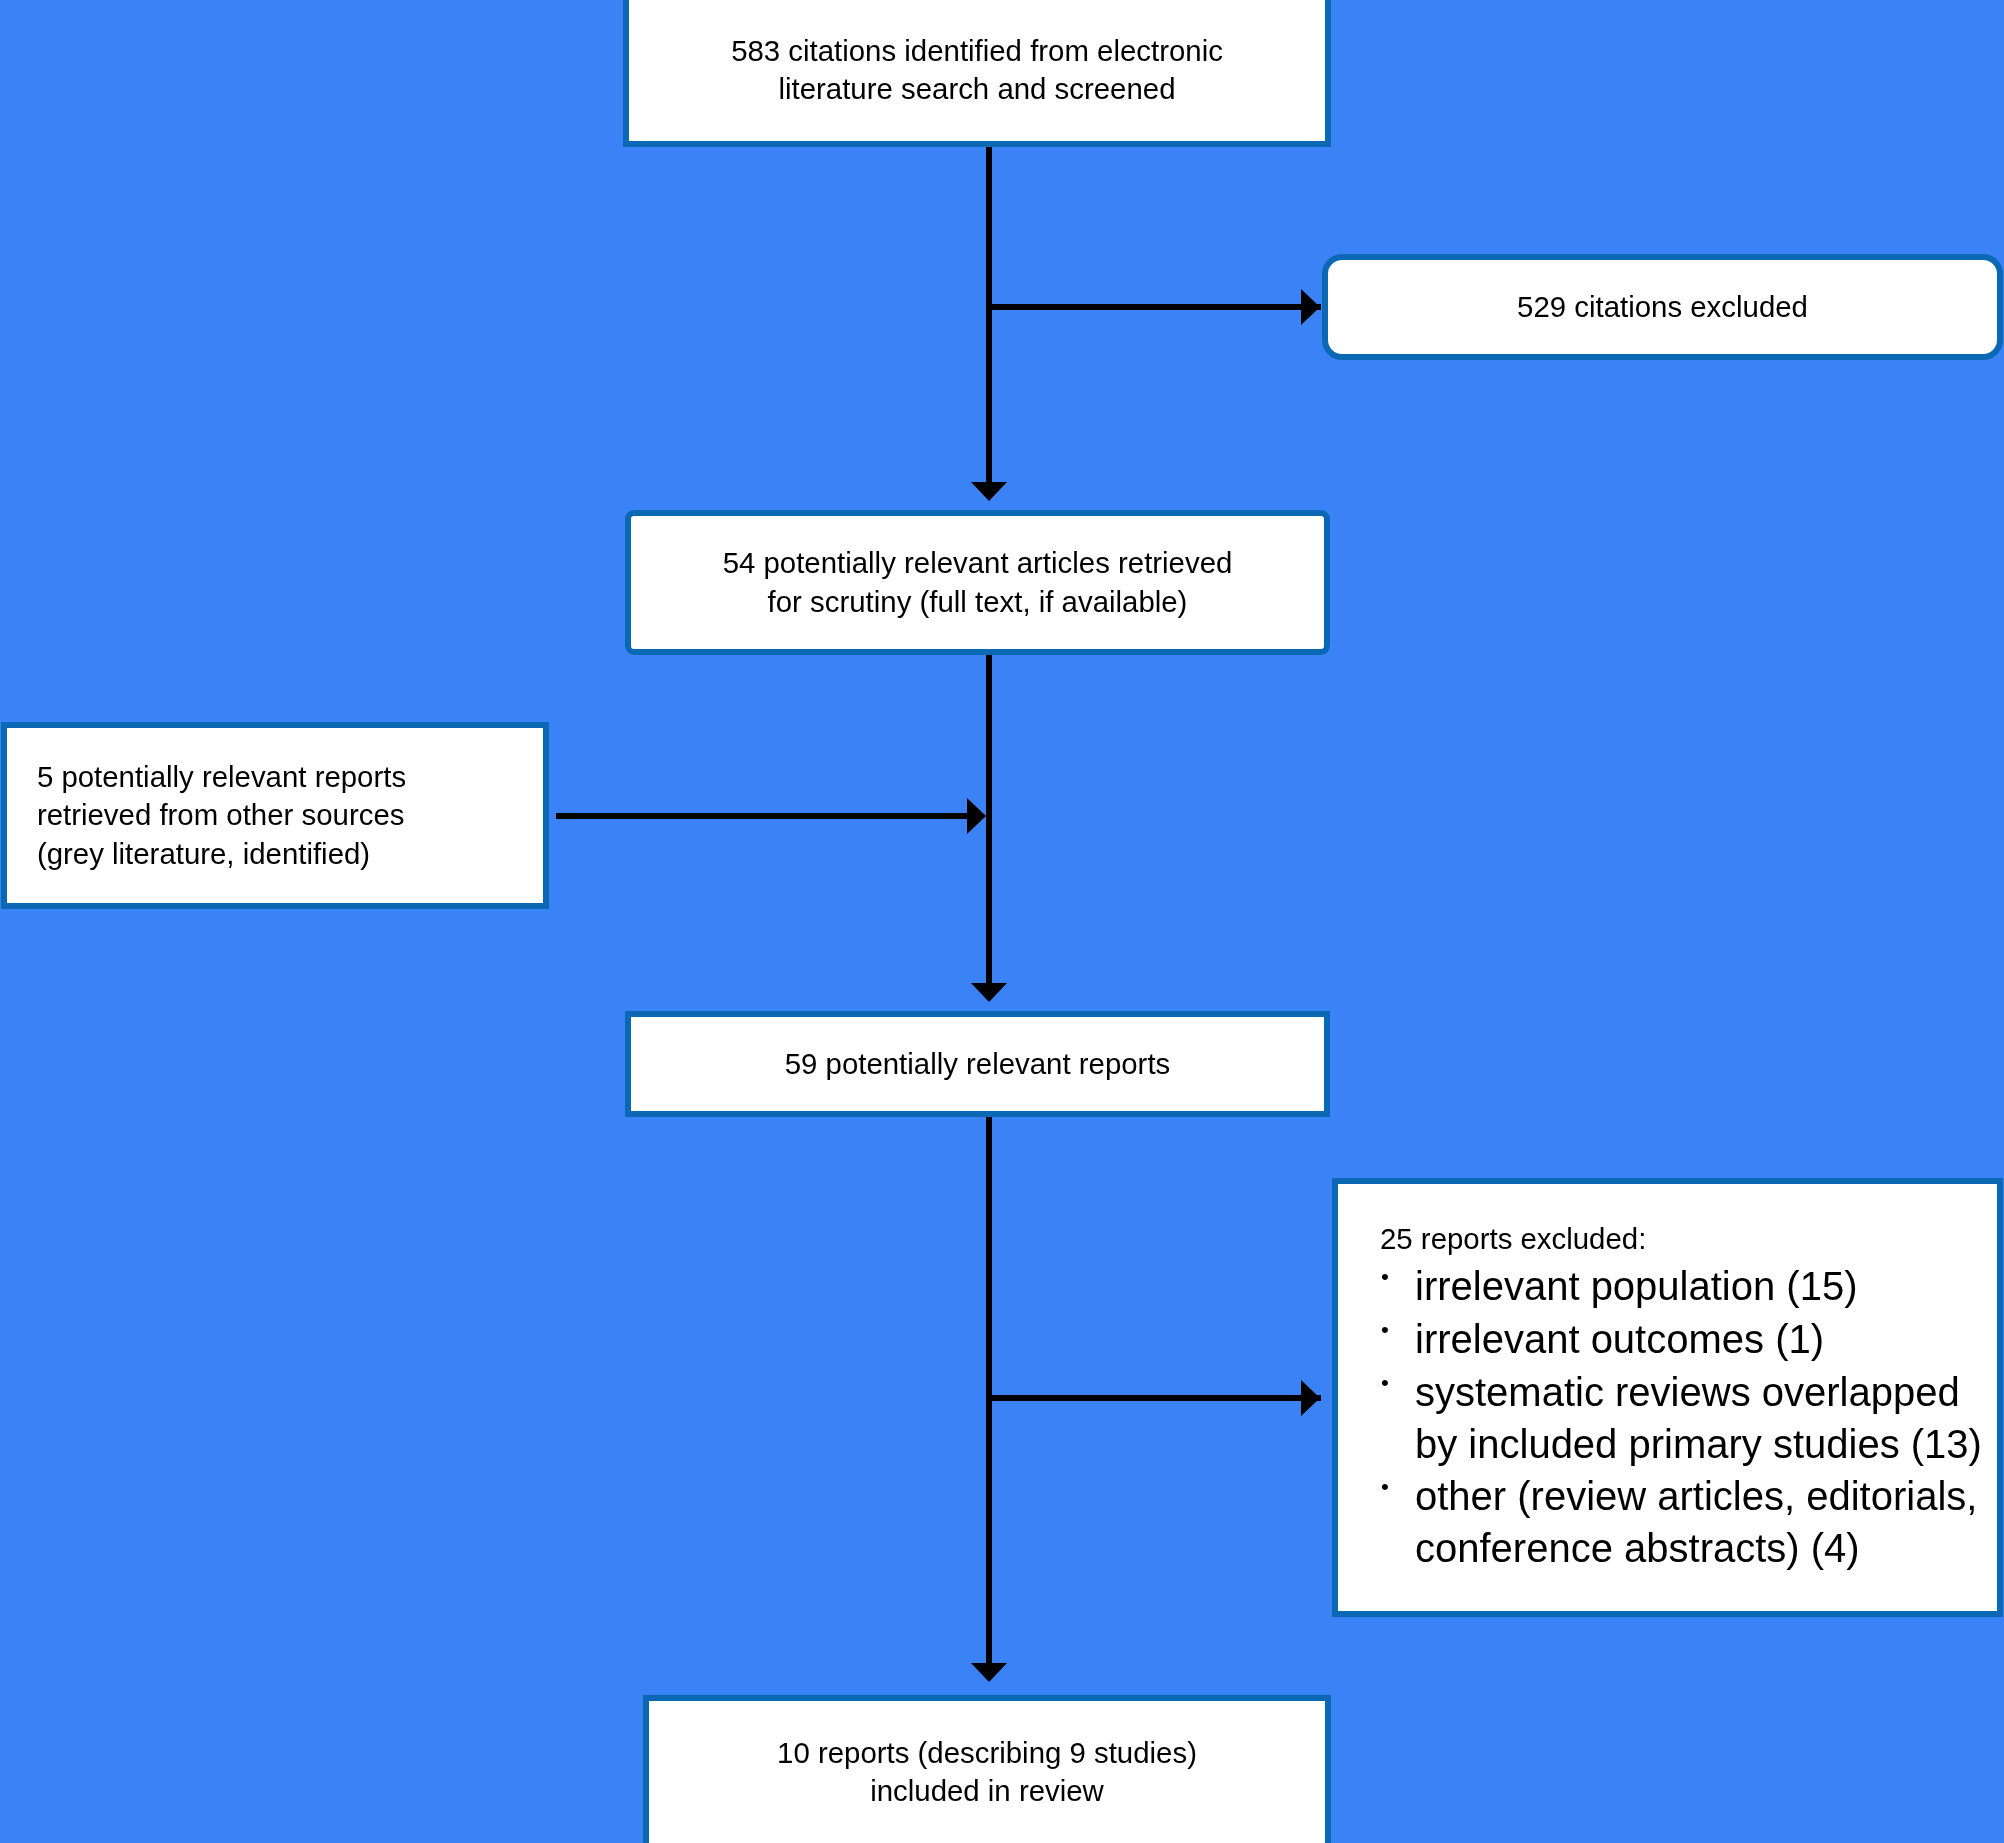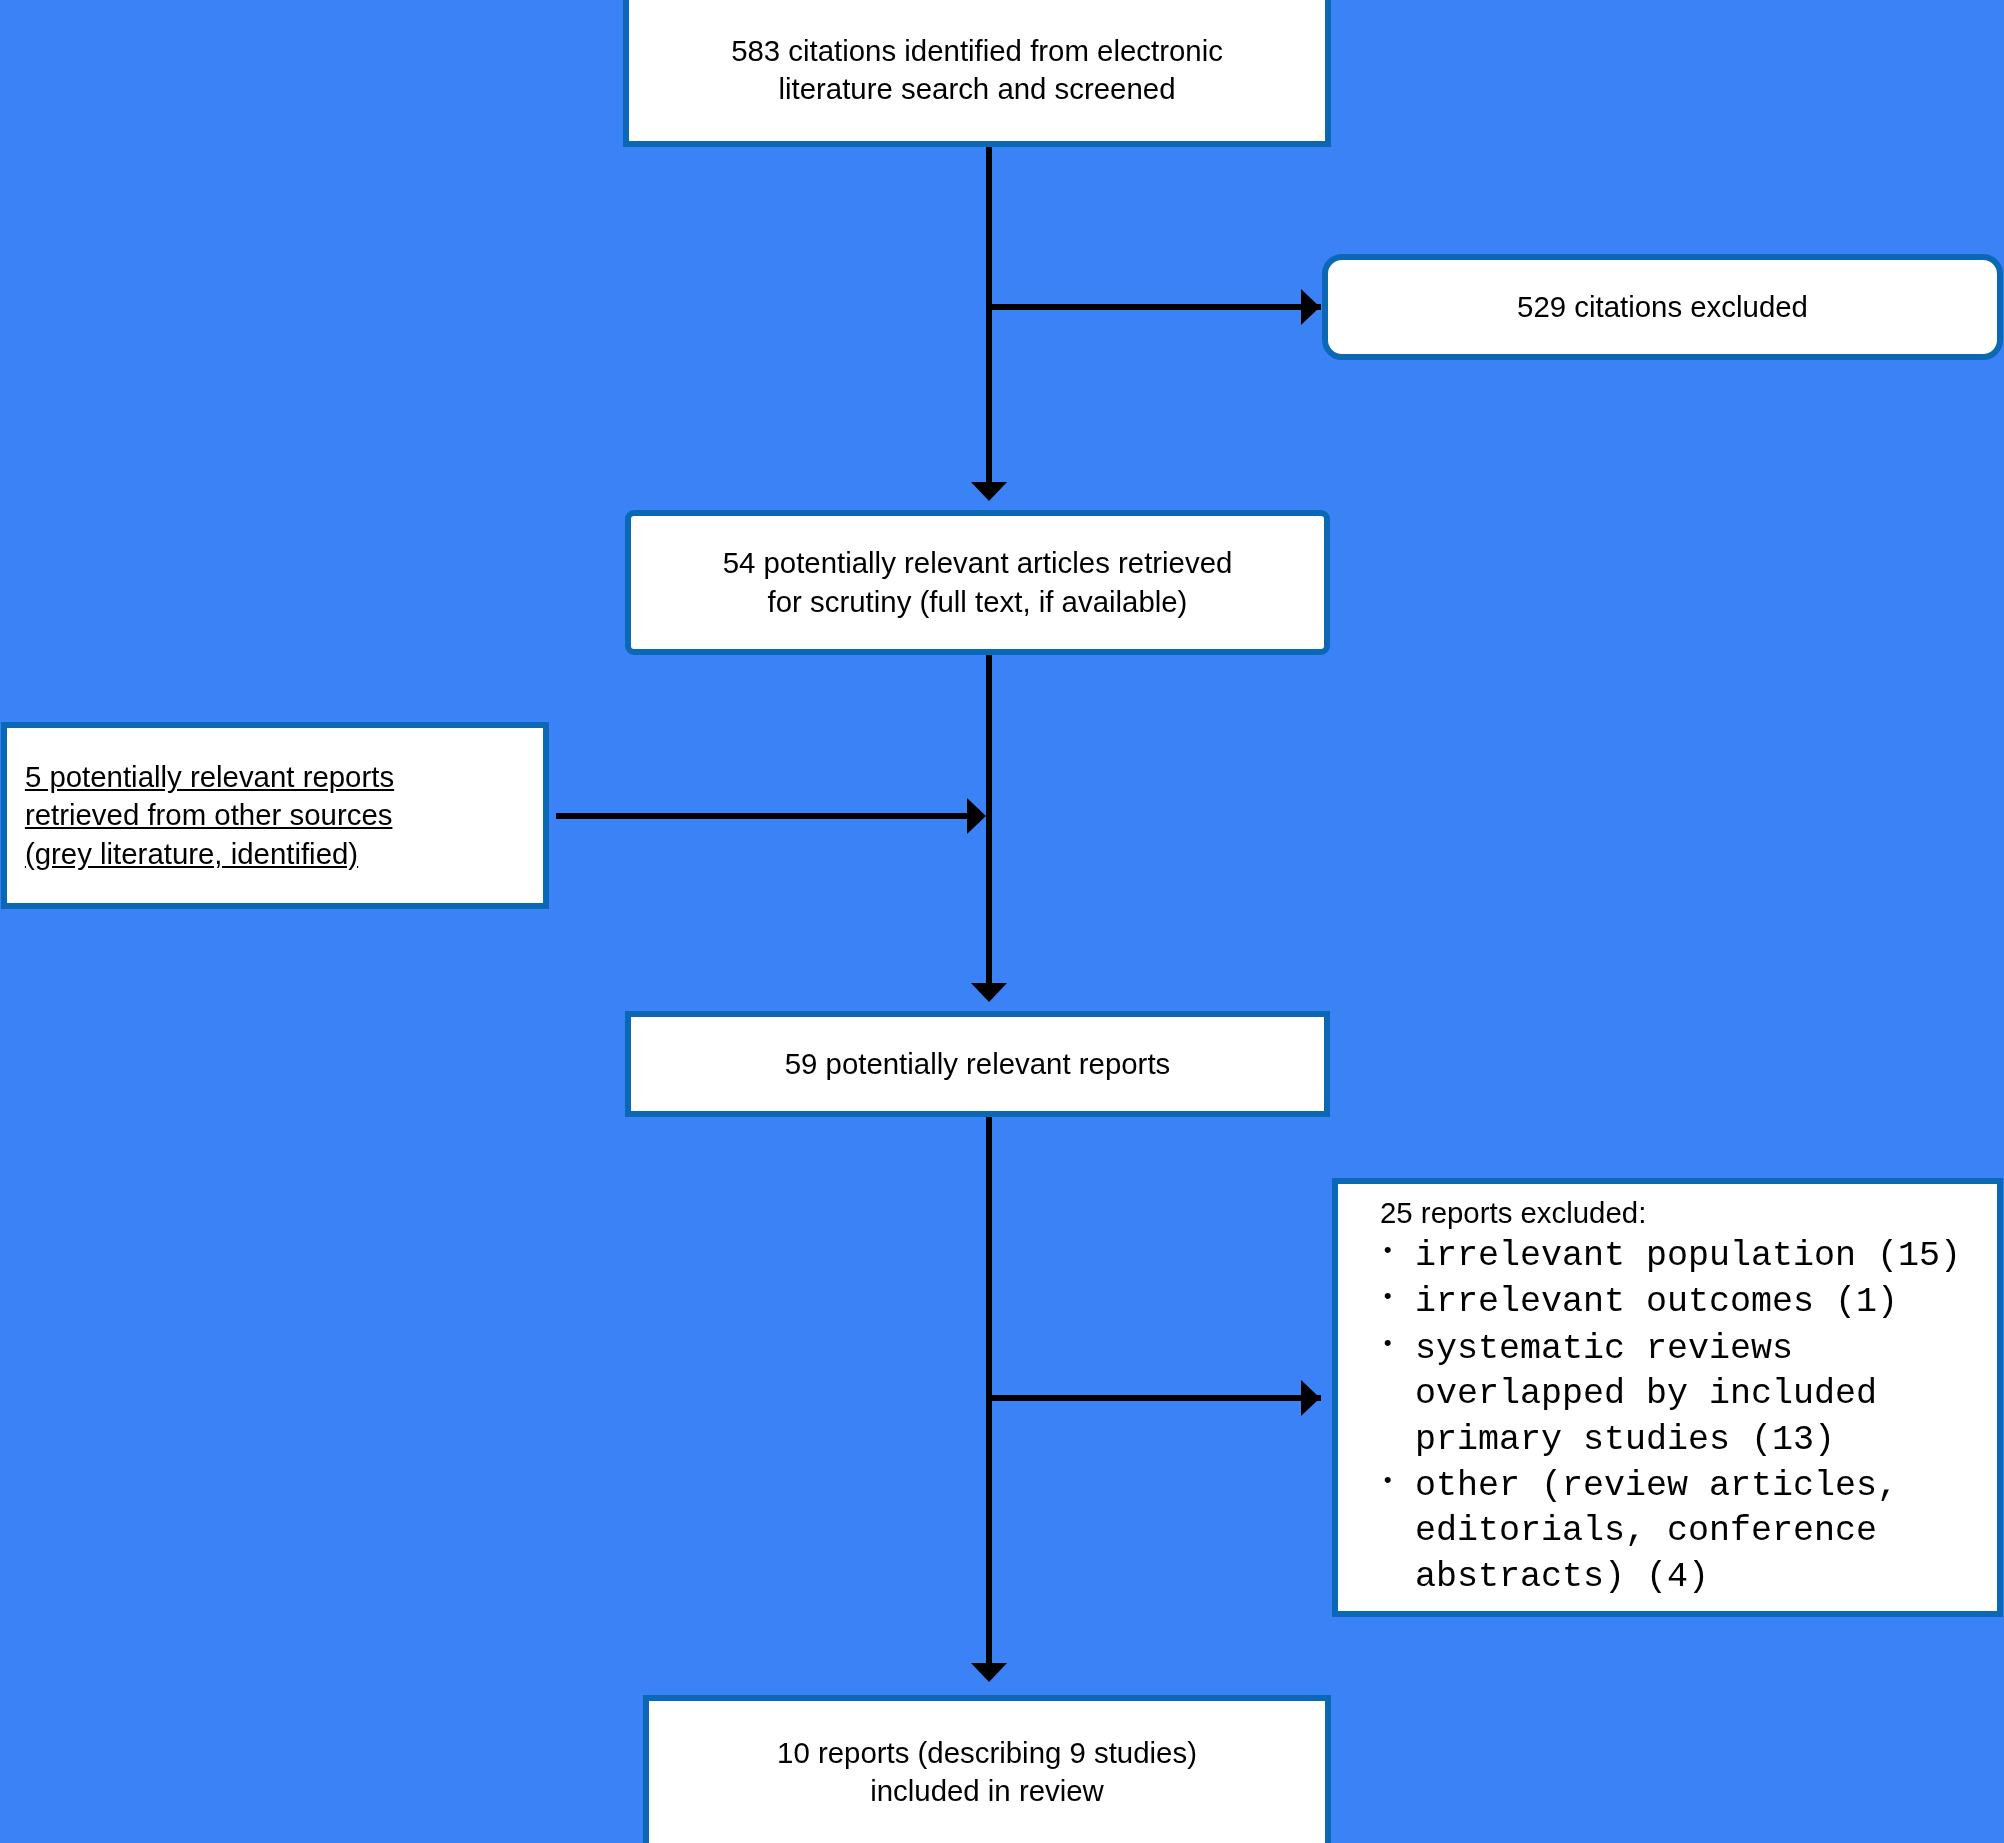--- a/index.html
+++ b/index.html
@@ -64,24 +64,23 @@
     margin-bottom: 1.9px;
   }
   .excl-list {
     list-style: none;
     margin: 0;
     padding: 0;
   }
   .excl-list li {
     position: relative;
     padding-left: 35px;
-    font-size: 35px;
+    font-size: 40px;
     line-height: 1.30;
     margin-bottom: 0.9px;
-    font-family: Liberation Mono, monospace;
   }
   .excl-list li::before {
     content: "\2022";
     position: absolute;
     left: 0.9px;
     top: 0;
     font-size: 22.4px;
     line-height: 1.55;
   }
 
@@ -150,21 +149,21 @@
   </div>
 
   <div class="box" id="box-retrieved">
     <div class="inner">
       <span>54 potentially relevant articles retrieved</span><br>
       <span>for scrutiny (full text, if available)</span>
     </div>
   </div>
 
   <div class="box left-align" id="box-other-src">
-    <div class="inner" style="padding-left:18px;text-decoration:underline;">
+    <div class="inner" style="padding-left:30px;">
       <span>5 potentially relevant reports</span><br>
       <span>retrieved from other sources</span><br>
       <span>(grey literature, identified)</span>
     </div>
   </div>
 
   <div class="box" id="box-reports59">
     <div class="inner">
       <span>59 potentially relevant reports</span>
     </div>

